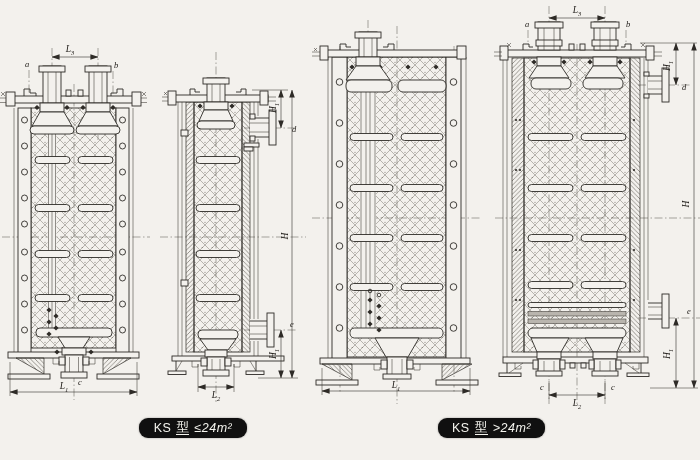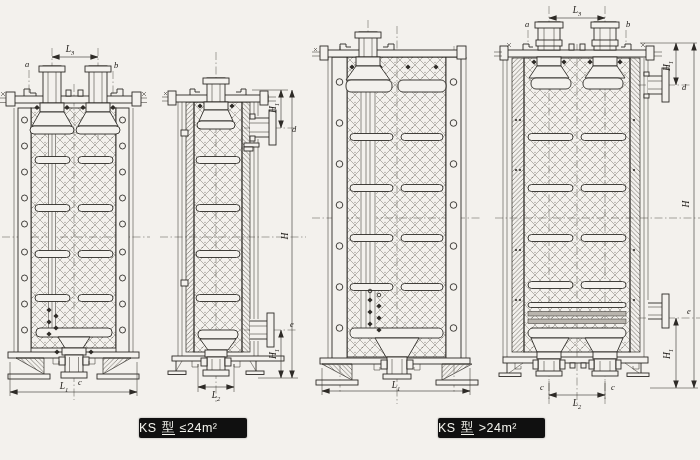--- a/index.html
+++ b/index.html
@@ -15,25 +15,25 @@
   .wr  {fill:url(#dh2);stroke:#2e2b27;stroke-width:.7;}
   .cl  {stroke:#53504a;stroke-width:.5;fill:none;stroke-dasharray:8 2.5 1.5 2.5;}
   .dim {stroke:#33302b;stroke-width:.6;fill:none;}
   .ink {fill:#2e2b27;stroke:none;}
   .strip{fill:#b9b5ae;stroke:#3a3732;stroke-width:.55;}
   text{user-select:none;}
   .lt {font:italic 9.5px "Liberation Serif",serif;fill:#24211d;}
   .sm {font:italic 8.5px "Liberation Serif",serif;fill:#24211d;}
   .sub{font-size:6.5px;}
   
-  .caption{position:absolute;height:20px;display:flex;align-items:center;justify-content:flex-start;
+  .caption{position:absolute;height:20px;display:flex;align-items:center;justify-content:center;
            gap:5px;background:#101010;color:#f4f4ee;font-size:12.5px;letter-spacing:.5px;
-           border-radius:2px;box-shadow:0 0 2px rgba(0,0,0,.4);}
+           border-radius:9px;box-shadow:0 0 2px rgba(0,0,0,.4);}
   .caption .u{border-bottom:1px solid #f4f4ee;line-height:1.05;}
-  .caption .sup{font-size:12.5px;}
+  .caption .sup{font-size:12.5px;font-style:italic;}
 </style>
 </head>
 <body>
 
 <div class="page">
 <svg width="700" height="460" viewBox="0 0 700 460">
   <defs>
     <pattern id="xh" patternUnits="userSpaceOnUse" width="10" height="10">
       <path d="M0 0L10 10M10 0L0 10" stroke="#7b776f" stroke-width="0.5"></path>
       <circle cx="5" cy="2.2" r="0.55" fill="#6f6b63"></circle>

